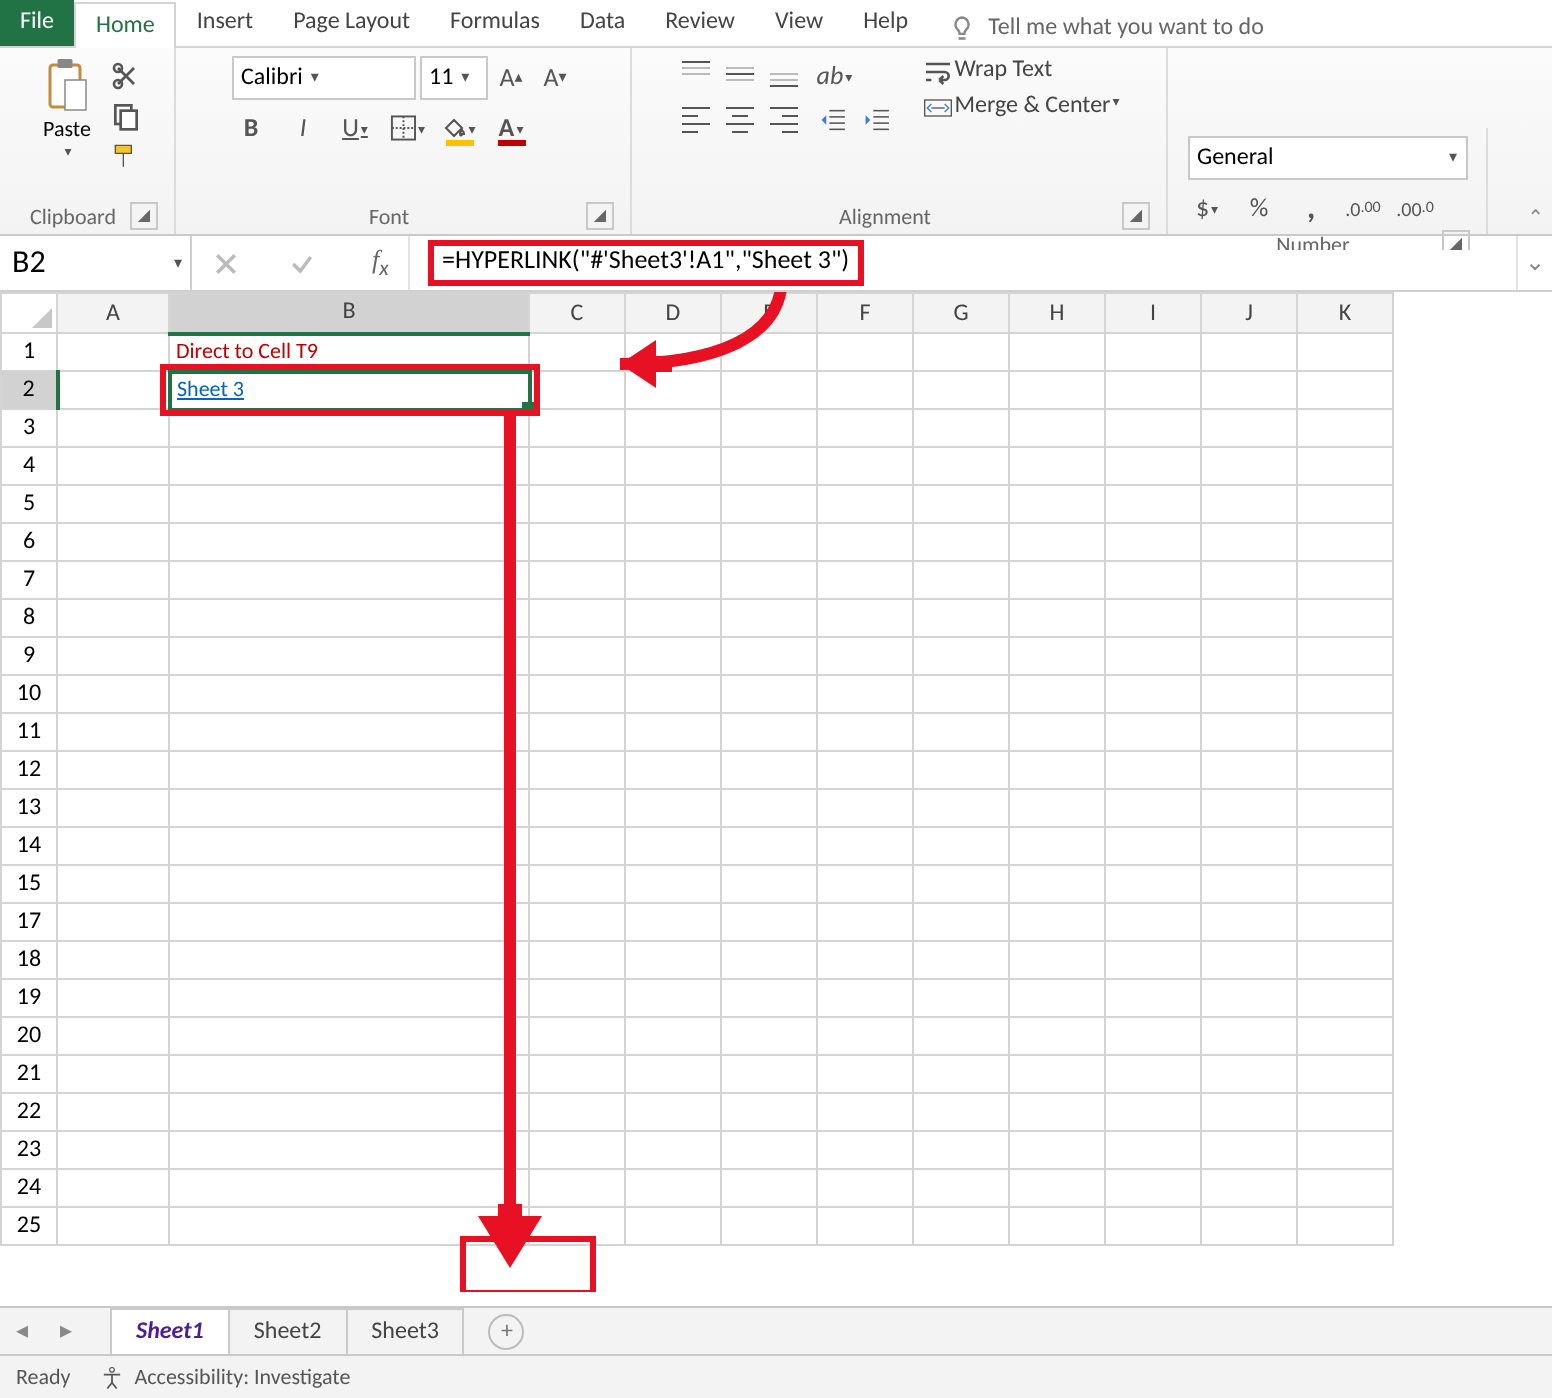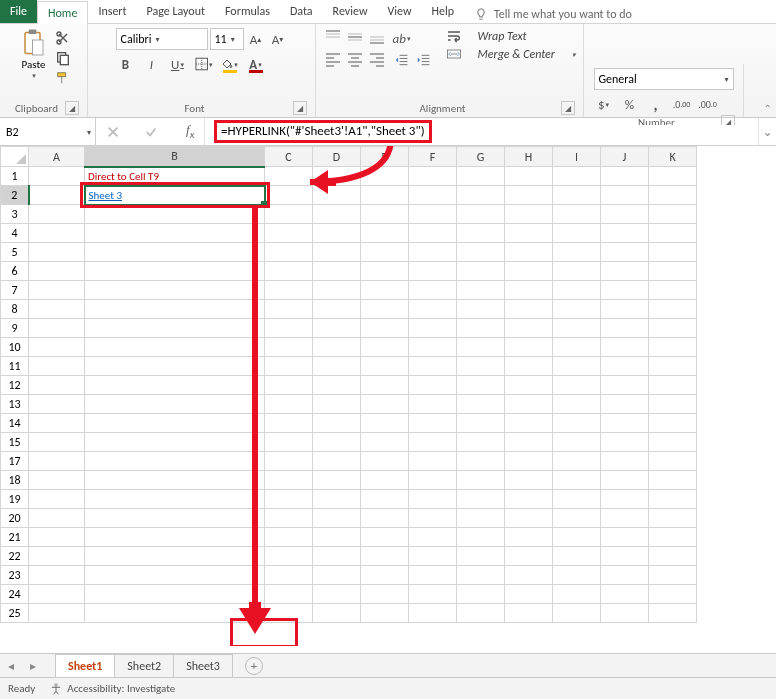--- a/index.html
+++ b/index.html
@@ -29,29 +29,29 @@
 .b{font-weight:bold;}
 .i{font-style:italic;}
 .u{text-decoration:underline;}
 .ddarr{font-size:7px;margin-left:1px;color:#555;}
 .color-underline{position:relative;}
 .color-underline::after{content:'';position:absolute;bottom:0;left:2px;right:2px;height:3px;background:var(--clr,#FFC000);}
 .red::after{background:#C00000;}
 .align-grid{display:grid;grid-template-columns:repeat(3,20px);grid-template-rows:20px 20px;gap:2px;}
 .align-ic{width:18px;height:18px;}
 .align-extra{display:flex;flex-direction:column;gap:2px;margin-left:8px;}
-.wt-row{display:flex;align-items:center;gap:16px;font-size:12px;color:#444;white-space:nowrap;font-style:italic;}
+.wt-row{display:flex;align-items:flex-start;gap:0;font-size:12px;color:#444;white-space:nowrap;}
 .launcher{width:14px;height:14px;align-self:flex-end;border:1px solid #c8c8c8;display:flex;align-items:center;justify-content:center;font-size:8px;color:#666;}
 .num-top{margin-bottom:4px;}
 .num-bot{display:flex;align-items:center;gap:6px;}
 .collapse{position:absolute;right:4px;bottom:2px;font-size:10px;color:#888;}
 
 .fxbar{height:28px;border-bottom:1px solid #cfcfcf;display:flex;align-items:stretch;}
 .namebox{width:96px;border-right:1px solid #cfcfcf;display:flex;align-items:center;}
-.namebox input{border:none;width:70px;padding:0 6px;font-size:12px;outline:none;}
+.namebox input{border:none;width:70px;padding:0 6px;font-size:16px;outline:none;}
 .namebox .tri{margin-left:auto;margin-right:4px;}
 .fx-area{flex:1;display:flex;align-items:center;position:relative;}
 .fx-btns{display:flex;align-items:center;gap:24px;padding:0 10px;border-right:1px solid #e4e4e4;height:100%;}
 .fx-ic{width:14px;height:14px;color:#999;}
 .fx-label{font-style:italic;font-family:"Times New Roman",serif;font-size:13px;color:#666;margin-left:4px;}
 .formula-input{flex:1;padding:0 6px;font-size:12px;border:none;outline:none;}
 .formula-wrap{position:absolute;left:118px;top:2px;border:3px solid #E81123;padding:0 4px 2px;font-size:13px;background:#fff;z-index:20;}
 .fx-expand{width:18px;display:flex;align-items:center;justify-content:center;color:#888;border-left:1px solid #e4e4e4;}
 
 .grid-wrap{position:relative;height:500px;overflow:hidden;}
@@ -71,21 +71,21 @@
 .active .handle{position:absolute;right:-3px;bottom:-3px;width:6px;height:6px;background:#217346;}
 .hbox{position:absolute;border:3px solid #E81123;pointer-events:none;}
 .link-text{color:#0563C1;text-decoration:underline;font-size:11px;}
 .b1-text{color:#C00000;font-size:11px;}
 
 .ann{position:absolute;pointer-events:none;}
 
 .sheettabs{position:absolute;left:0;right:0;bottom:22px;height:24px;background:#f3f3f3;border-top:1px solid #c9c9c9;display:flex;align-items:center;}
 .navbtn{width:22px;height:20px;display:flex;align-items:center;justify-content:center;color:#888;}
 .sheettab{padding:4px 12px;border:1px solid #c9c9c9;border-bottom:none;background:#f3f3f3;font-size:12px;color:#444;margin-left:-1px;}
-.sheettab.active{background:#fff;font-weight:600;color:#c2410c;}
+.sheettab.active{background:#fff;font-weight:600;color:#4c1d95;font-style:italic;}
 .addsheet{margin-left:12px;width:18px;height:18px;border:1px solid #bbb;border-radius:50%;display:flex;align-items:center;justify-content:center;color:#777;font-size:12px;}
 
 .statusbar{position:absolute;left:0;right:0;bottom:0;height:22px;background:#f3f3f3;border-top:1px solid #c9c9c9;display:flex;align-items:center;gap:14px;padding:0 8px;font-size:11px;color:#555;}
 .acc{display:flex;align-items:center;gap:4px;}
 svg{display:block;}
 </style>
 </head>
 <body>
 
 <div class="tab-row">

